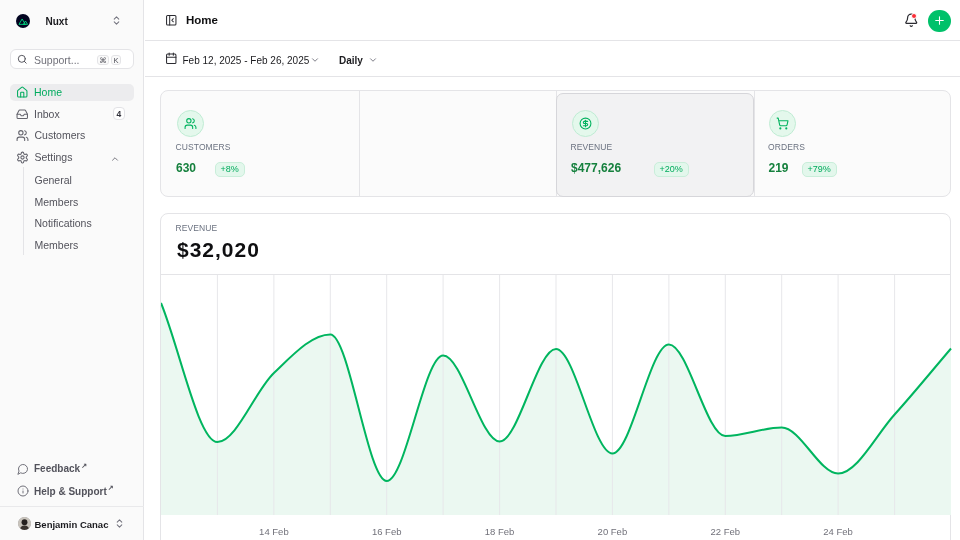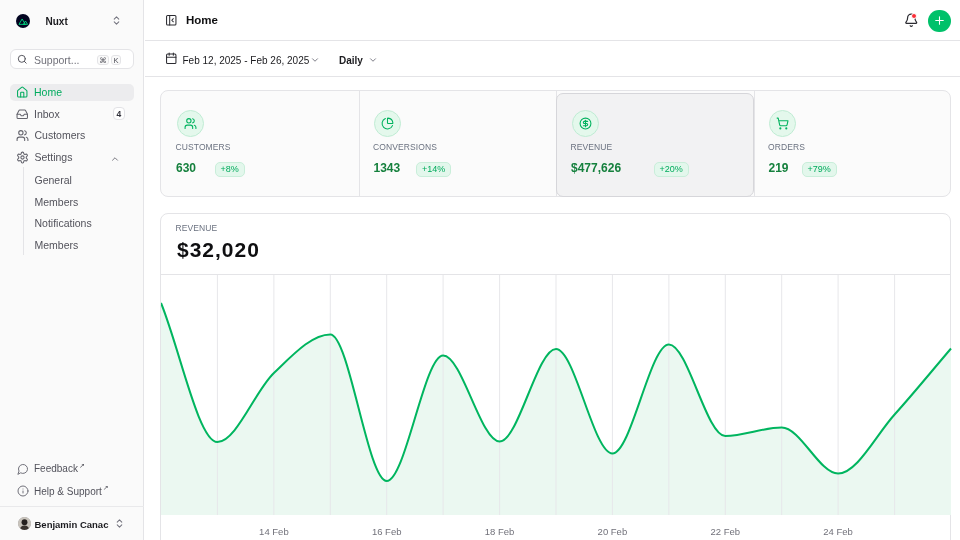--- a/index.html
+++ b/index.html
@@ -22,21 +22,21 @@
   .nav-item { position:absolute; left:10px; width:124px; height:17.5px; border-radius:5px;
     display:flex; align-items:center; font-size:10.5px; font-weight:500; color:#52525b; }
   .nav-item svg { margin-left:5.5px; margin-right:6px; flex:none; }
   .nav-item.active { background:#ececee; color:#00ab5e; }
   .nav-sub { position:absolute; left:34.5px; font-size:10.5px; font-weight:500; color:#52525b; }
   #subline { position:absolute; left:23px; top:167px; width:1px; height:88px; background:#e4e4e7; }
   .badge4 { position:absolute; right:9px; top:2px; height:13px; min-width:12.5px; padding:0 2px;
     border:1px solid #e2e2e6; border-radius:4px; font-size:8.5px; font-weight:700; color:#31313a;
     text-align:center; line-height:12px; background:#fff; }
   .foot-item { position:absolute; left:10px; width:124px; height:15px;
-    display:flex; align-items:center; font-size:10px; font-weight:400; color:#52525b; }
+    display:flex; align-items:center; font-size:10px; font-weight:700; color:#52525b; }
   .foot-item svg { margin-left:7px; margin-right:5px; flex:none; }
   .ext { font-size:7px; position:relative; top:-3px; left:1px; color:#52525b; }
   #foot-divider { position:absolute; left:0; top:506px; width:144px; height:1px; background:#e9e9eb; }
   #avatar { position:absolute; left:18px; top:516.5px; width:13px; height:13px; border-radius:50%;
     background:#9a9aa2; overflow:hidden; }
   #user-name { position:absolute; left:34.5px; top:519px; font-size:9.5px; font-weight:700; color:#1b1b1f; }
   
   #header { position:absolute; left:145px; top:0; width:815px; height:41px;
     border-bottom:1px solid #e4e4e7; background:#fff; }
   #hd-title { position:absolute; left:186px; top:14px; font-size:11.5px; font-weight:700; color:#0f0f11; }
@@ -206,31 +206,20 @@
       <svg width="13" height="13" viewBox="0 0 24 24" fill="none" stroke="#00b25e" stroke-width="2" stroke-linecap="round" stroke-linejoin="round">
           <path d="M16 21v-2a4 4 0 0 0-4-4H6a4 4 0 0 0-4 4v2"></path>
           <circle cx="9" cy="7" r="4"></circle>
           <path d="M22 21v-2a4 4 0 0 0-3-3.87"></path>
           <path d="M16 3.13a4 4 0 0 1 0 7.75"></path>
         </svg>
     </div>
     <div class="stat-label">CUSTOMERS</div>
     <div class="stat-value">630</div>
     <div class="pct" style="left:53.5px">+8%</div>
-  </div>
-  <div class="stat" style="left:197.5px;width:197px">
-    <div class="icon-circle">
-      <svg width="13" height="13" viewBox="0 0 24 24" fill="none" stroke="#00b25e" stroke-width="2" stroke-linecap="round" stroke-linejoin="round">
-          <path d="M21 12c.552 0 1.005-.449.95-.998a10 10 0 0 0-8.953-8.951c-.55-.055-.998.398-.998.95v8a1 1 0 0 0 1 1z"></path>
-          <path d="M21.21 15.89A10 10 0 1 1 8 2.83"></path>
-        </svg>
-    </div>
-    <div class="stat-label">CONVERSIONS</div>
-    <div class="stat-value">1343</div>
-    <div class="pct" style="left:57.5px">+14%</div>
   </div>
   <div class="stat" style="left:395px;width:197px">
     <div class="icon-circle">
       <svg width="13" height="13" viewBox="0 0 24 24" fill="none" stroke="#00b25e" stroke-width="2" stroke-linecap="round" stroke-linejoin="round">
           <circle cx="12" cy="12" r="10"></circle>
           <path d="M16 8h-6a2 2 0 1 0 0 4h4a2 2 0 1 1 0 4H8"></path>
           <path d="M12 18V6"></path>
         </svg>
     </div>
     <div class="stat-label">REVENUE</div>

